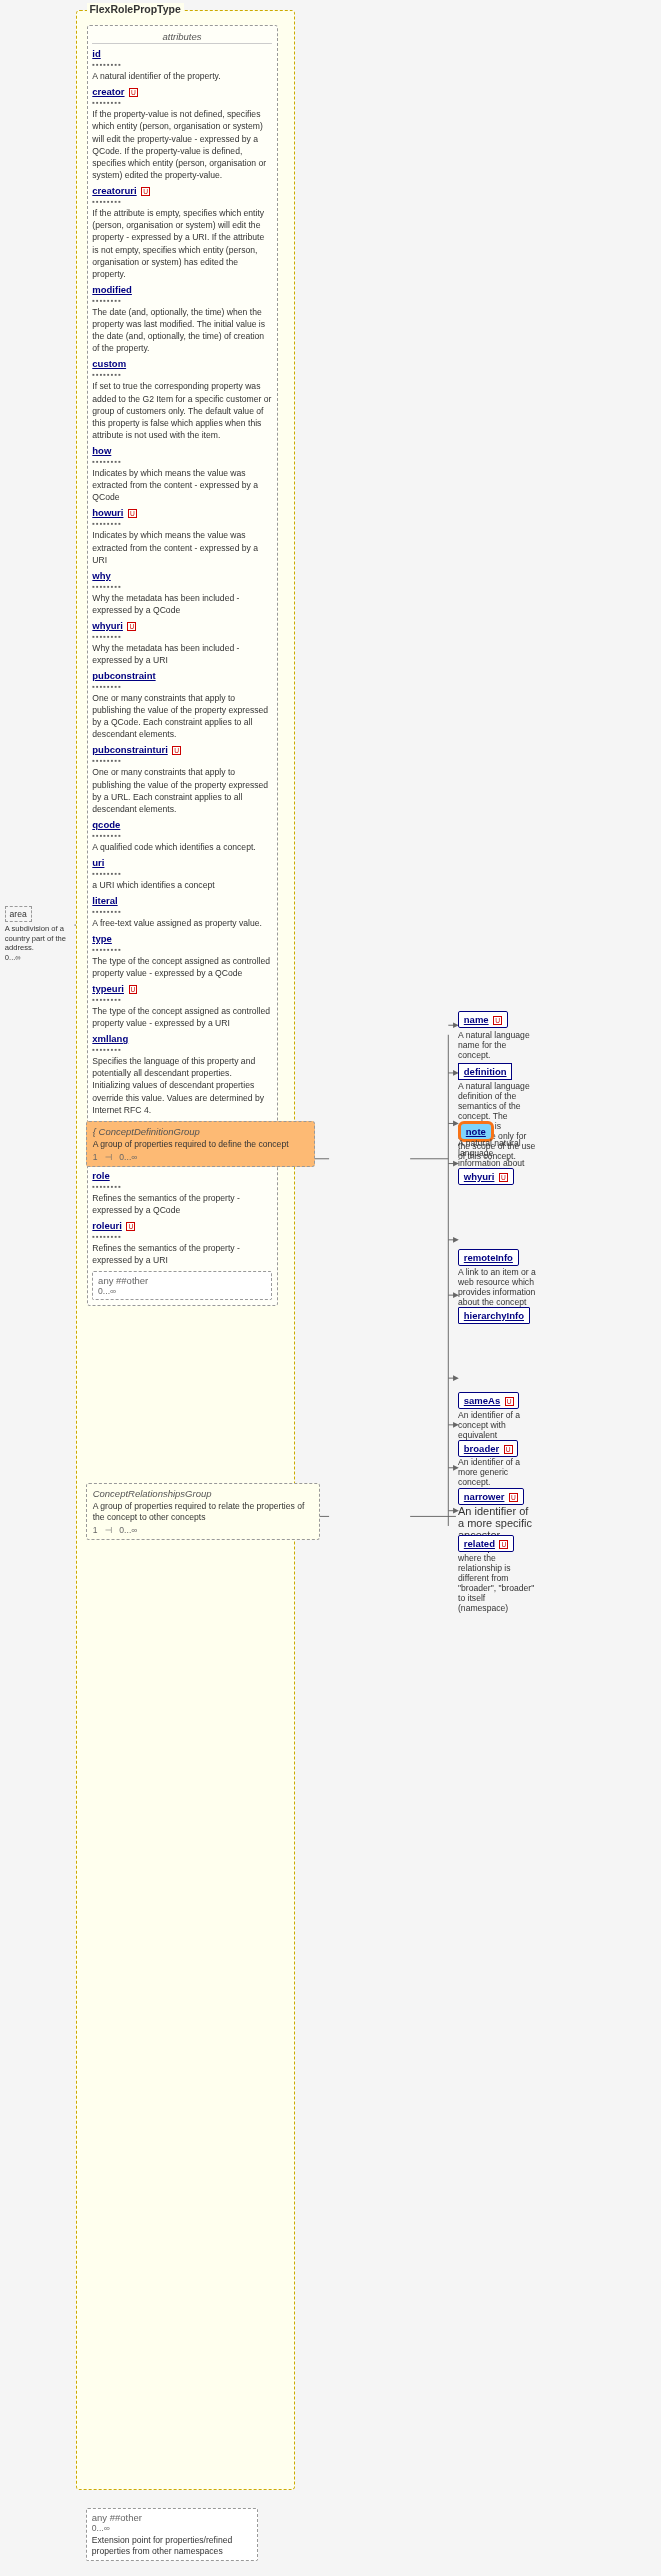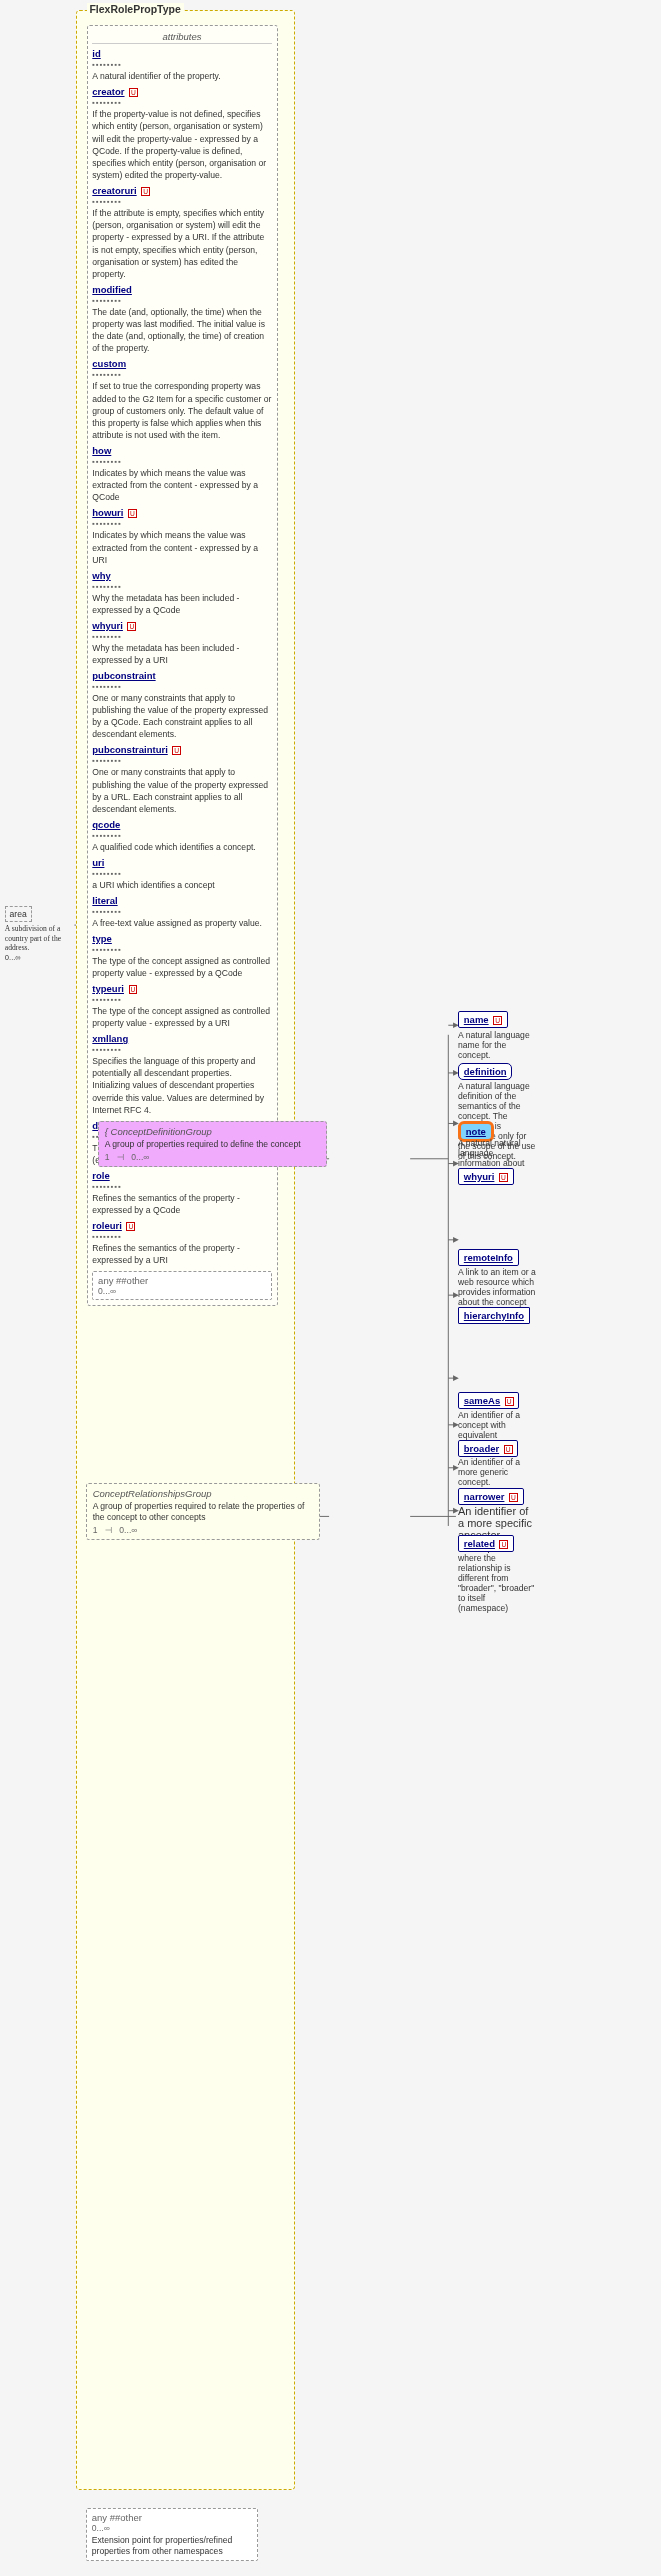--- a/index.html
+++ b/index.html
@@ -309,45 +309,45 @@
         <span class="any-other-label">any ##other</span>
         <span class="any-other-range">0...∞</span>
       </div>
     </div>
   </div>
 
   <div style="position:absolute; top:906px; left:4.8px; font-size:8.6px; color:#333; width:67px;">
     <div style="border:1px dashed #999; padding:1.9px 3.8px; display:inline-block; margin-bottom:1.9px;">
       <span>area</span>
     </div>
-    <div style="font-size:7.6px; line-height:1.3;font-family:Liberation Serif, serif;">A subdivision of a country part of the address.</div>
+    <div style="font-size:7.6px; line-height:1.3;">A subdivision of a country part of the address.</div>
     <div style="font-size:7.6px;">0...∞</div>
   </div>
 
-  <div style="position:absolute; top:1121px; left:86px; width:229px; border:1px dashed #999; background:#f0abfc; border-radius:2.9px; padding:3.8px 5.7px;margin-left:12px;">
+  <div style="position:absolute; top:1121px; left:86px; width:229px; border:1px dashed #999; background:#fdba74; border-radius:2.9px; padding:3.8px 5.7px;">
     <div style="font-size:9.5px; font-style:italic; color:#555;">
       <span>{</span>
       <span>ConceptDefinitionGroup</span>
     </div>
     <div style="font-size:8.6px; color:#333; margin-top:1.9px; line-height:1.3;">A group of properties required to define the concept</div>
 
     <div style="font-size:8.6px; color:#666; margin-top:1.9px;">
       <span>1</span>
       <span style="margin: 0 4.8px;">⊣</span>
       <span>0...∞</span>
     </div>
   </div>
 
   <div style="position:absolute; top:1011px; left:458px; border:1px solid #000080; background:#fff; border-radius:1.9px; padding:1.9px 4.8px; display:inline-block;">
     <span style="font-size:9.5px; font-weight:bold; color:#000080; text-decoration:underline;">name</span>
     <span class="uri-icon">U</span>
   </div>
   <div style="position:absolute; top:1030px; left:458px; font-size:8.6px; color:#333; max-width:191px;">A natural language name for the concept.</div>
 
-  <div style="position:absolute; top:1063px; left:458px; border:1px solid #000080; background:#fff; border-radius:5px; padding:1.9px 4.8px; display:inline-block;">
+  <div style="position:absolute; top:1063px; left:458px; border:1px solid #000080; background:#fff; border-radius:0; padding:1.9px 4.8px; display:inline-block;">
     <span style="font-size:9.5px; font-weight:bold; color:#000080; text-decoration:underline;">definition</span>
   </div>
   <div style="position:absolute; top:1081px; left:458px; font-size:8.6px; color:#333; max-width:191px;">A natural language definition of the semantics of the concept. The definition is normative only for the scope of the use of this concept.</div>
 
   <div style="position:absolute; top:1121px; left:458px; border:3px solid #f97316; background:#7dd3fc; border-radius:6px; padding:1.9px 4.8px; display:inline-block;">
     <span style="font-size:9.5px; font-weight:bold; color:#000080; text-decoration:underline;">note</span>
   </div>
   <div style="position:absolute; top:1138px; left:458px; font-size:8.6px; color:#333; max-width:191px;">A natural natural language information about the concept.</div>
 
   <div style="position:absolute; top:1168px; left:458px; border:1px solid #000080; background:#fff; border-radius:1.9px; padding:1.9px 4.8px; display:inline-block;">

